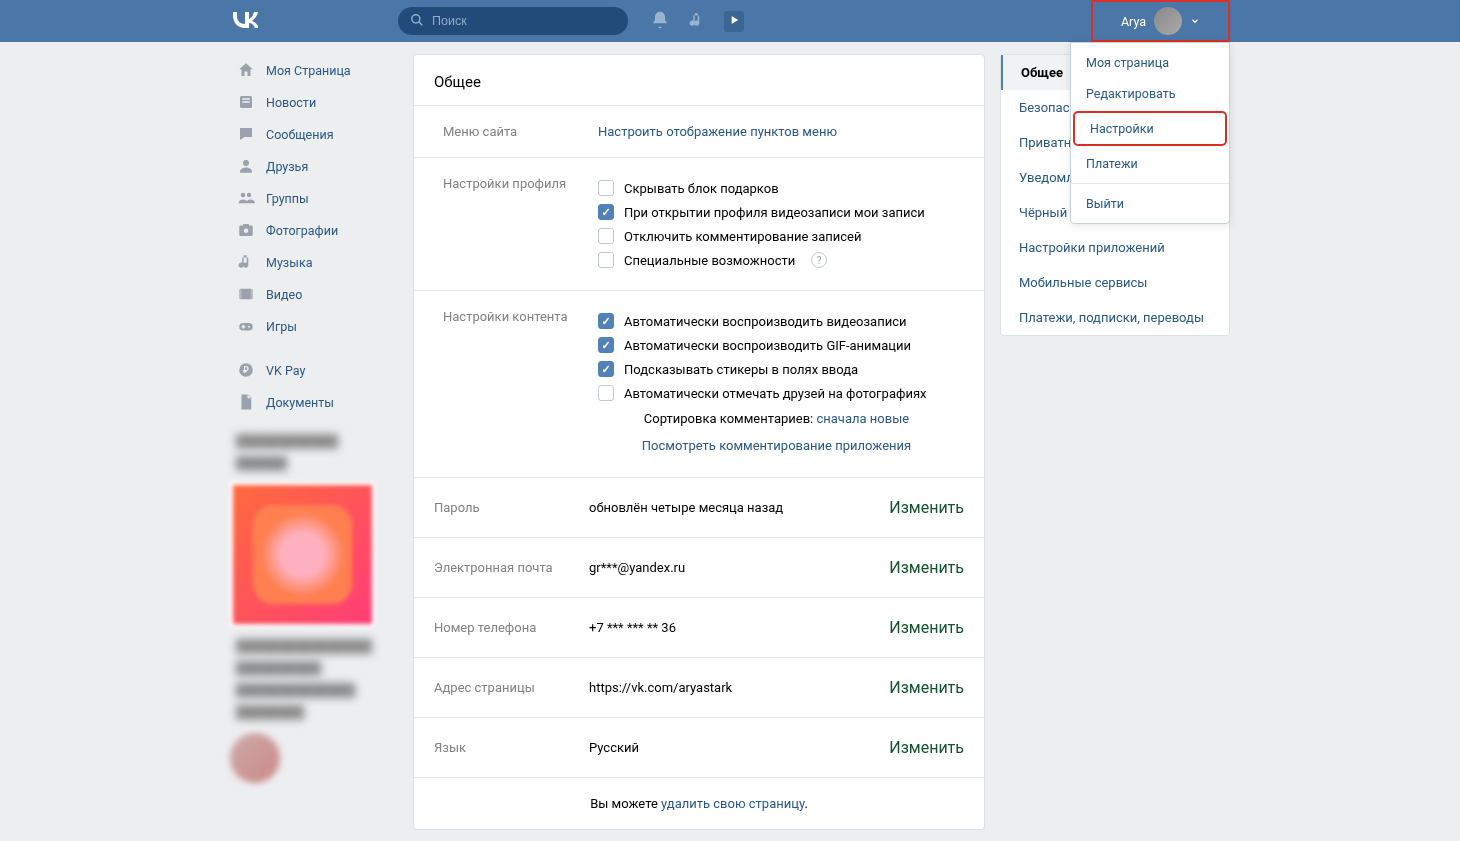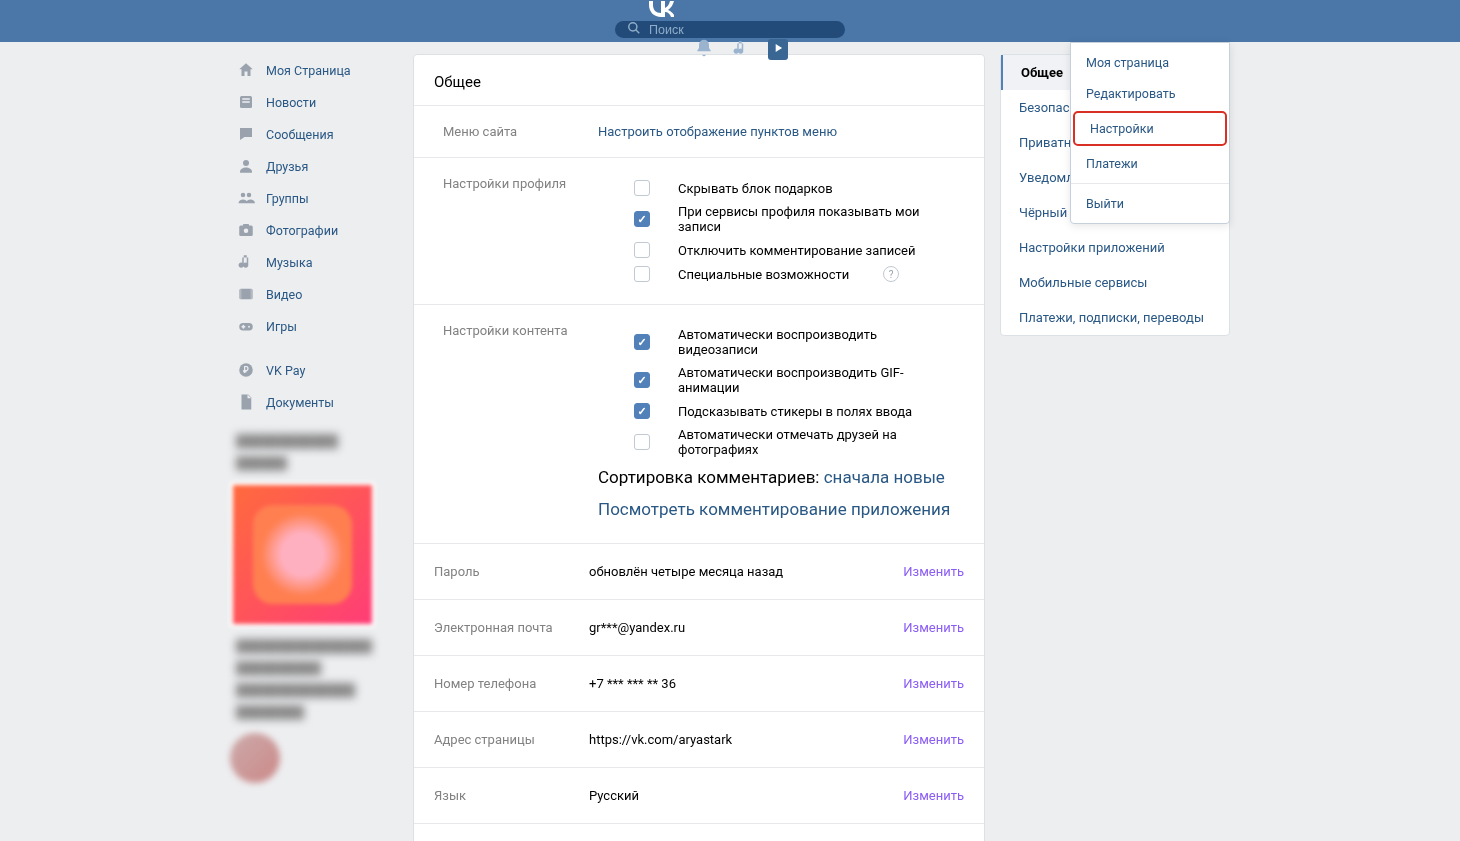--- a/index.html
+++ b/index.html
@@ -17,21 +17,20 @@
     padding: 0 16px;
     position: relative;
   }
   .header-inner {
     width: 1000px;
     margin: 0 auto;
     display: flex;
     align-items: center;
     height: 100%;
     position: relative;
-    flex-direction: column;
   }
   .logo {
     color: #fff;
     font-weight: 700;
     font-size: 18px;
     width: 168px;
   }
   .search-box {
     background: #224b7a;
     border-radius: 14px;
@@ -60,21 +59,21 @@
   }
   .hicon { color: #9ab4d0; cursor: pointer; }
   .user-area {
     margin-left: auto;
     display: flex;
     align-items: center;
     color: #fff;
     font-size: 12.5px;
     gap: 8px;
     height: 42px;
-    padding: 0 4px;
+    padding: 0 28px;
     cursor: pointer;
     border: 2px solid #d93025;
     border-radius: 2px;
   }
   .avatar-sm {
     width: 28px; height: 28px; border-radius: 50%;
     background: linear-gradient(135deg,#888,#aaa);
   }
   .dropdown {
     position: absolute;
@@ -179,47 +178,46 @@
     font-size: 13px;
     flex-shrink: 0;
   }
   .section-body {
     flex: 1;
   }
   .link { color: #2a5885; cursor: pointer; }
   .check-row {
     display: flex;
     align-items: center;
-    gap: 28px;
+    gap: 10px;
     padding: 4px 0;
     font-size: 13px;
-    margin-left: 36px;
   }
   .chk {
     width: 16px; height: 16px; border: 1px solid #c1c9d1; border-radius: 3px;
     display:flex; align-items:center; justify-content:center;
     cursor: pointer; flex-shrink:0;
   }
   .chk.checked { background: #5181b8; border-color: #5181b8; }
   .chk.checked::after { content: "✓"; color:#fff; font-size:11px; font-weight:700; }
   .help-icon {
     width:16px;height:16px;border-radius:50%;border:1px solid #c1c9d1;
     display:inline-flex;align-items:center;justify-content:center;
     font-size:10px;color:#99a2ad;margin-left:6px;cursor:pointer;
   }
-  .sort-row { padding: 6px 0; font-size: 17px; }
+  .sort-row { padding: 6px 0; font-size: 13px; text-align: center; }
   .line-row {
     border-top: 1px solid #e7e8ec;
     padding: 20px;
     display: flex;
     align-items: center;
   }
   .line-label { width: 155px; color: #828282; font-size:13px; }
   .line-value { flex:1; font-size:13px; }
-  .line-action { color: #8b5cf6; cursor: pointer; font-size:13px; }
+  .line-action { color: #14532d; cursor: pointer; font-size:16px; }
   .footer-row {
     border-top: 1px solid #e7e8ec;
     padding: 18px 20px;
     text-align: center;
     font-size: 13px;
   }
 
   .right-nav {
     width: 230px;
     background: #fff;
@@ -426,21 +424,21 @@
 
       <div class="section">
         <div class="section-label">Настройки профиля</div>
         <div class="section-body" id="profile-checks">
             <div class="check-row">
               <span class="chk"></span>
               <span>Скрывать блок подарков</span>
             </div>
             <div class="check-row">
               <span class="chk checked"></span>
-              <span>При сервисы профиля показывать мои записи</span>
+              <span>При открытии профиля видеозаписи мои записи</span>
             </div>
             <div class="check-row">
               <span class="chk"></span>
               <span>Отключить комментирование записей</span>
             </div>
             <div class="check-row">
               <span class="chk"></span>
               <span>Специальные возможности</span>
               <span class="help-icon">?</span>
             </div>

